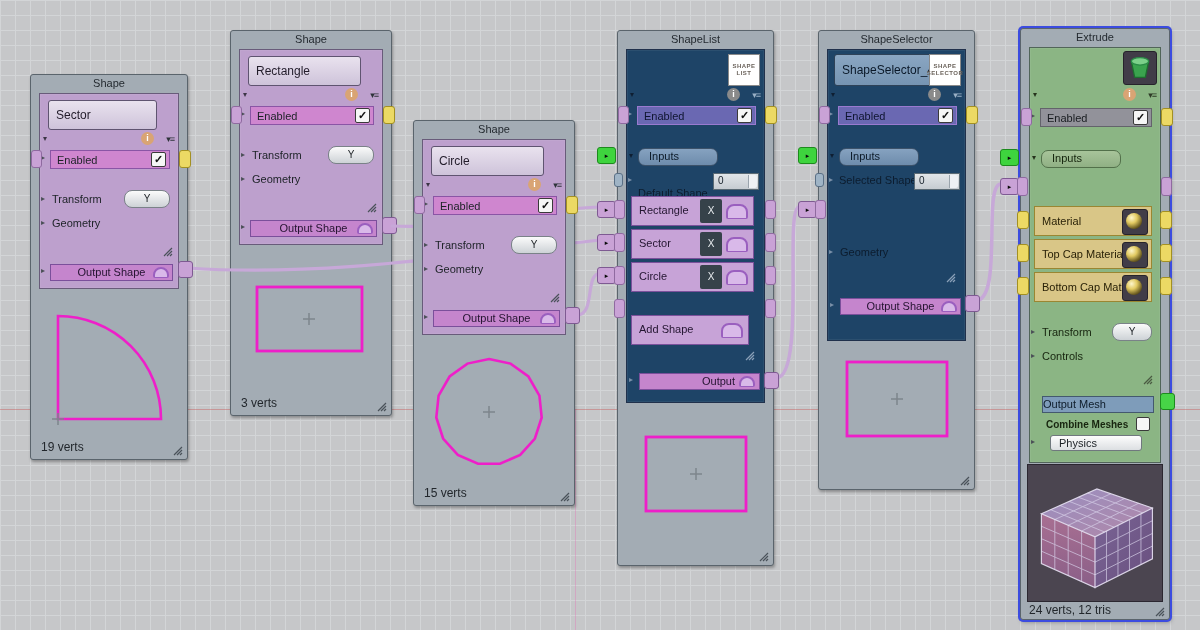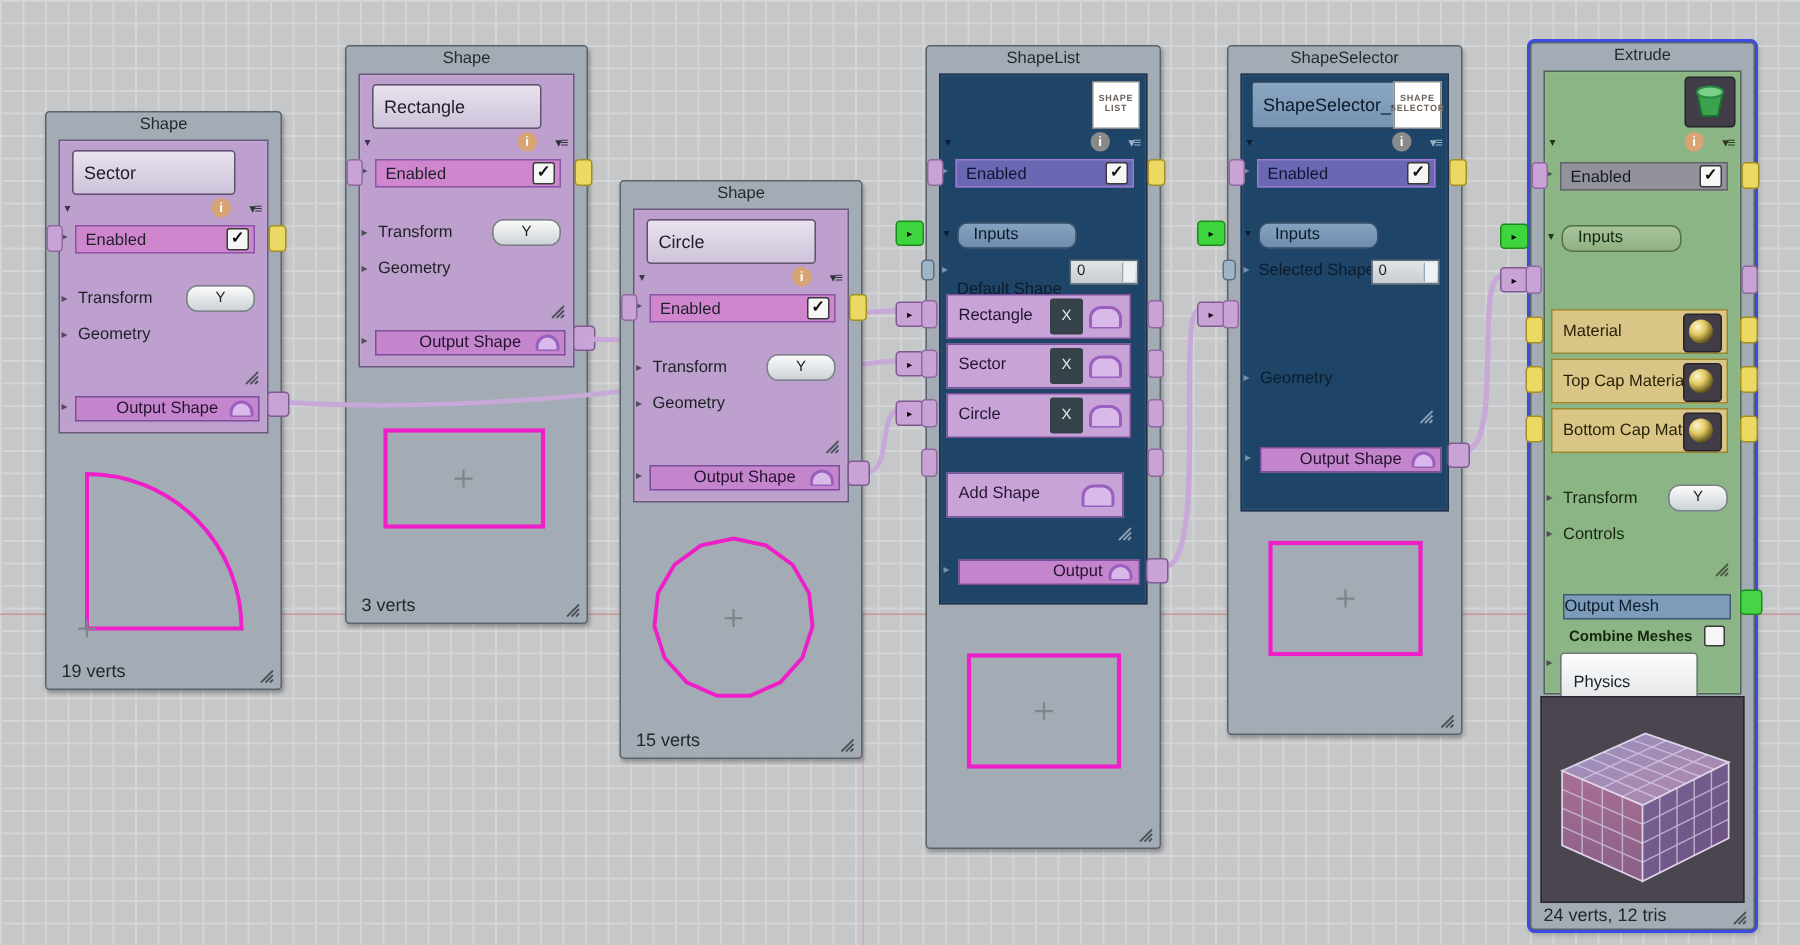--- a/index.html
+++ b/index.html
@@ -51,21 +51,21 @@
     text-align:center;line-height:24px;}
   .dome{position:absolute;border:2px solid #9a5fbf;border-bottom-width:1px;border-radius:8px 8px 2px 2px;background:#d9b9e9;}
   .outrow{position:absolute;background:#c585cd;border:1px solid #7b4f9b;text-align:center;font-size:11px;line-height:15px;color:#241330;}
   .mrow{position:absolute;background:#d9c687;border:1px solid #9a8632;color:#2a2208;}
   .mrow .rl{position:absolute;left:7px;top:0;line-height:28px;font-size:11px;white-space:nowrap;overflow:hidden;width:84px;}
   .micon{position:absolute;right:3px;top:2px;width:24px;height:24px;background:#413d48;border-radius:3px;border:1px solid #26232b;}
   .micon::after{content:"";position:absolute;left:3px;top:3px;width:16px;height:16px;border-radius:50%;
     background:radial-gradient(circle at 35% 30%, #fdf6cc, #e2ca62 35%, #6d5e22 70%, #191508 100%);}
   .omrow{position:absolute;background:#7e9cba;border:1px solid #44596e;text-align:left;padding-right:6px;font-size:11px;line-height:15px;color:#0e1c2a;}
   .phys{position:absolute;background:linear-gradient(#fdfdfd,#dcdfe2);border:1px solid #70787e;border-radius:3px;
-    font-size:11px;line-height:14px;padding:12px 8px;color:#1c2126;}
+    font-size:11px;line-height:14px;padding:0 8px;color:#1c2126;margin-left:10px;}
   .ptab{position:absolute;width:9px;height:16px;border-radius:3px;z-index:2;}
   .ptab.pu{background:#c9a2d6;border:1px solid #8f6aa0;}
   .ptab.ye{background:#ecd964;border:1px solid #a39022;width:10px;}
   .ptab.gr{background:#9fb4c6;border:1px solid #5a7086;width:7px;height:12px;}
   .conn{position:absolute;width:17px;height:15px;border-radius:3px;display:flex;align-items:center;justify-content:center;
     font-size:7px;color:#0a0a0a;}
   .conn.pu{background:#c9a2d6;border:1px solid #7e5a92;}
   .conn.gn{background:#3ed43e;border:1px solid #1d8a1d;}
   .outconn{position:absolute;width:13px;height:15px;border-radius:3px;}
   .outconn.pu{background:#c9a2d6;border:1px solid #7e5a92;}

